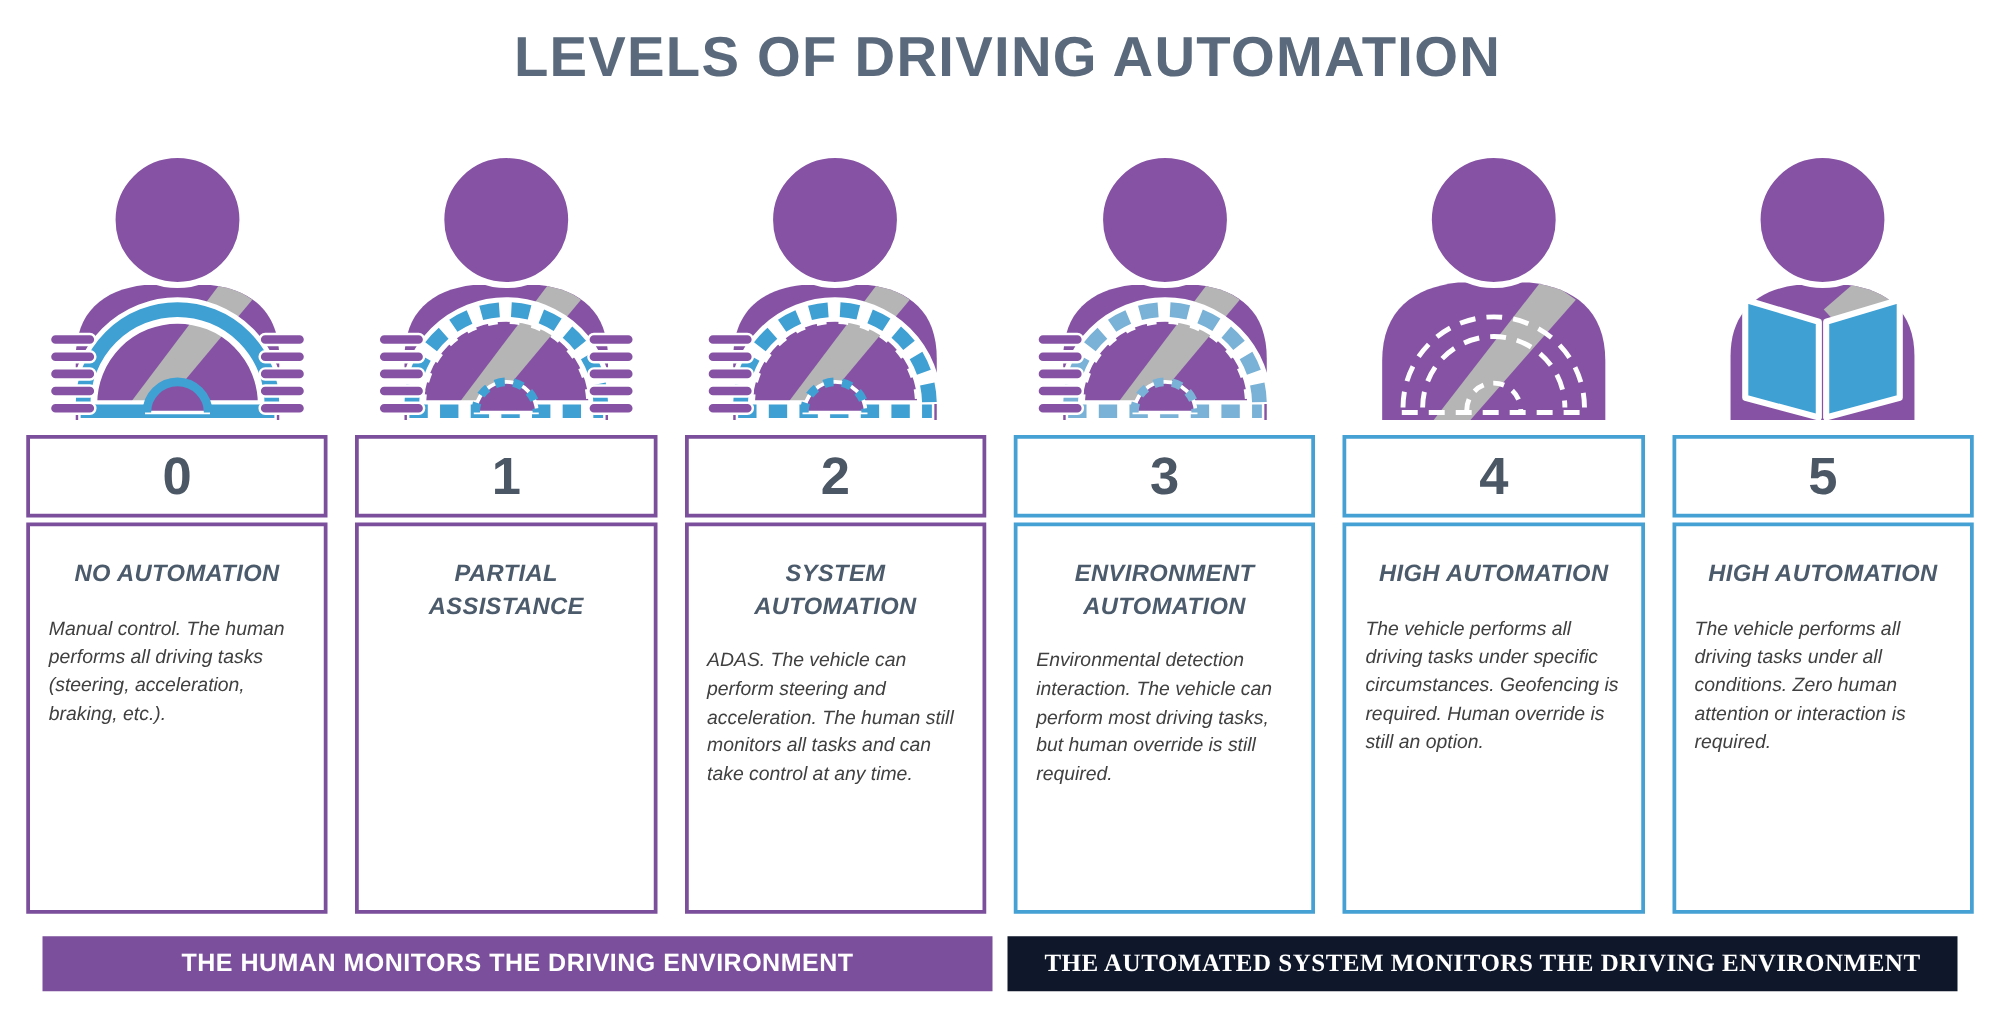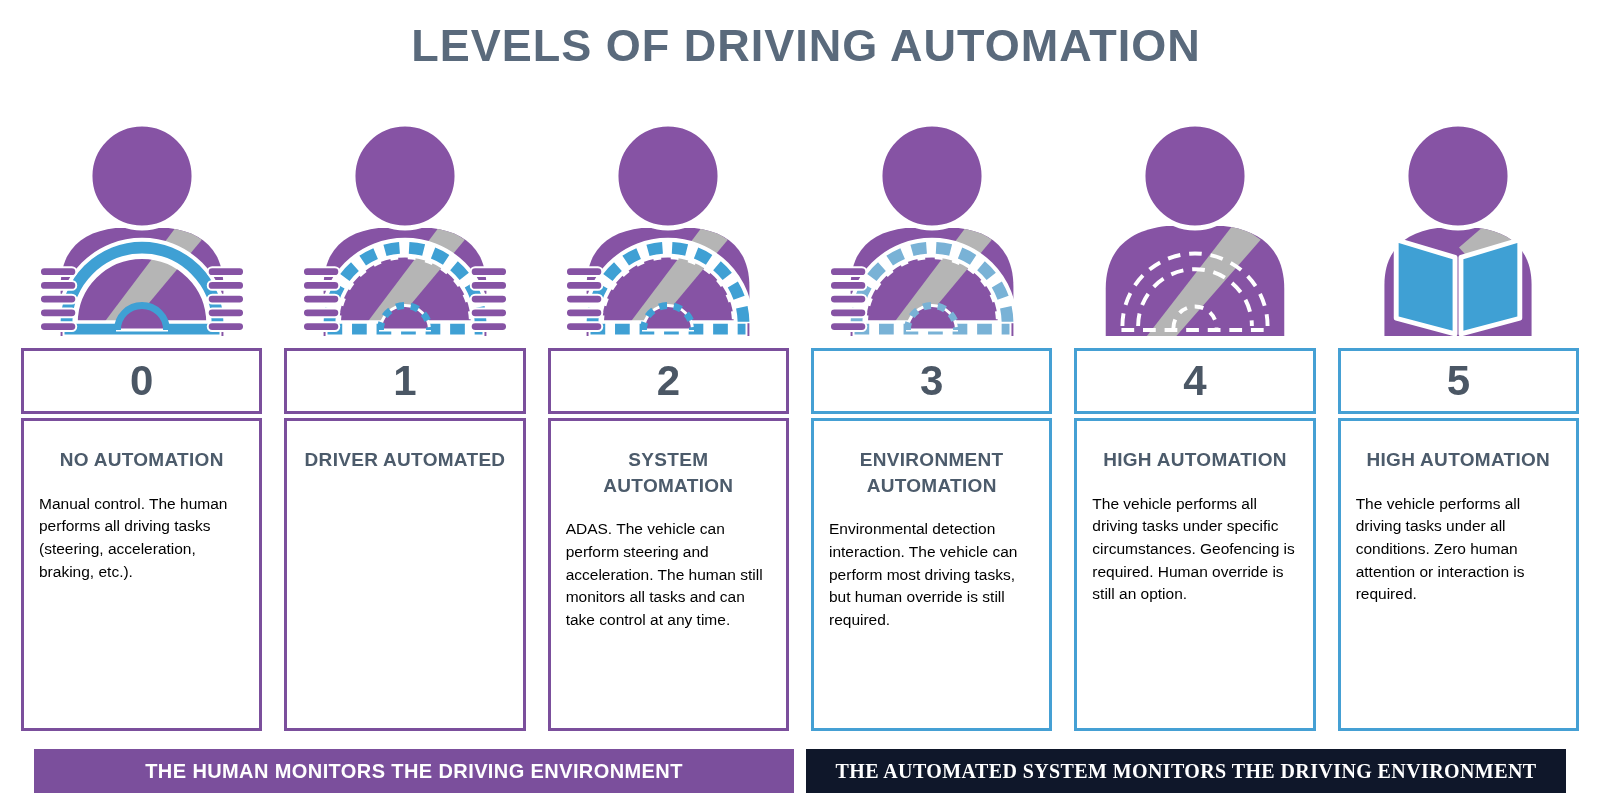--- a/index.html
+++ b/index.html
@@ -10,26 +10,26 @@
   .grid{display:grid;grid-template-columns:repeat(6,1fr);column-gap:22px;
         padding:0 21px;margin-top:44px;}
   .column{display:flex;flex-direction:column;min-width:0;}
   .icon-wrap{height:220px;display:flex;justify-content:center;align-items:flex-end;}
   .icon-wrap svg{width:206px;height:216px;display:block;}
   .card{margin-top:12px;height:383px;display:flex;flex-direction:column;}
   .card-header{box-sizing:border-box;border:3px solid;height:66px;display:flex;
                align-items:center;justify-content:center;font-size:42px;font-weight:700;
                color:#4b5765;background:#fff;}
   .card-body{box-sizing:border-box;border:3px solid;margin-top:4px;flex:1;
-             padding:26px 15px 0 15px;background:#fff;}
+             padding:26px 15px 0 15px;background:#fff;font-style:italic;}
   .human .card-header,.human .card-body{border-color:#7b4f9c;}
   .automated .card-header,.automated .card-body{border-color:#45a0d4;}
   .card-title{text-align:center;font-size:19px;font-weight:700;color:#4c5b6b;
               line-height:1.35;margin-bottom:20px;letter-spacing:.3px;}
-  .card-desc{font-size:15.5px;color:#000000;line-height:1.46;}
+  .card-desc{font-size:15.5px;color:#404040;line-height:1.46;}
   .banners{display:grid;grid-template-columns:1fr 1fr;column-gap:12px;
            padding:0 34px;margin-top:18px;}
   .banner{height:44px;display:flex;align-items:center;justify-content:center;
           color:#ffffff;font-size:20px;font-weight:700;letter-spacing:.4px;}
   .banner-human{background:#7b4f9c;}
   .banner-auto{background:#0f172a;font-family:Liberation Serif, serif;}
 </style>
 </head>
 <body>
 
@@ -112,21 +112,21 @@
             <rect x="172" y="206" width="37" height="9" rx="4.5"></rect>
           </g>
           <circle cx="105" cy="57" r="53" fill="#8653a4" stroke="#ffffff" stroke-width="5"></circle>
         </svg>
       </div>
       <div class="card human">
         <div class="card-header">
           <span>1</span>
         </div>
         <div class="card-body">
-          <div class="card-title">DRIVER AUTOMATED</div>
+          <div class="card-title">PARTIAL ASSISTANCE</div>
         </div>
       </div>
     </div>
 
     <div class="column">
       <div class="icon-wrap">
         <svg viewBox="0 0 210 220">
           <defs>
               <clipPath id="t2">
                 <path d="M22 220 L22 170 C22 132 44 114 78 110 L132 110 C166 114 188 132 188 170 L188 220 Z"></path>

